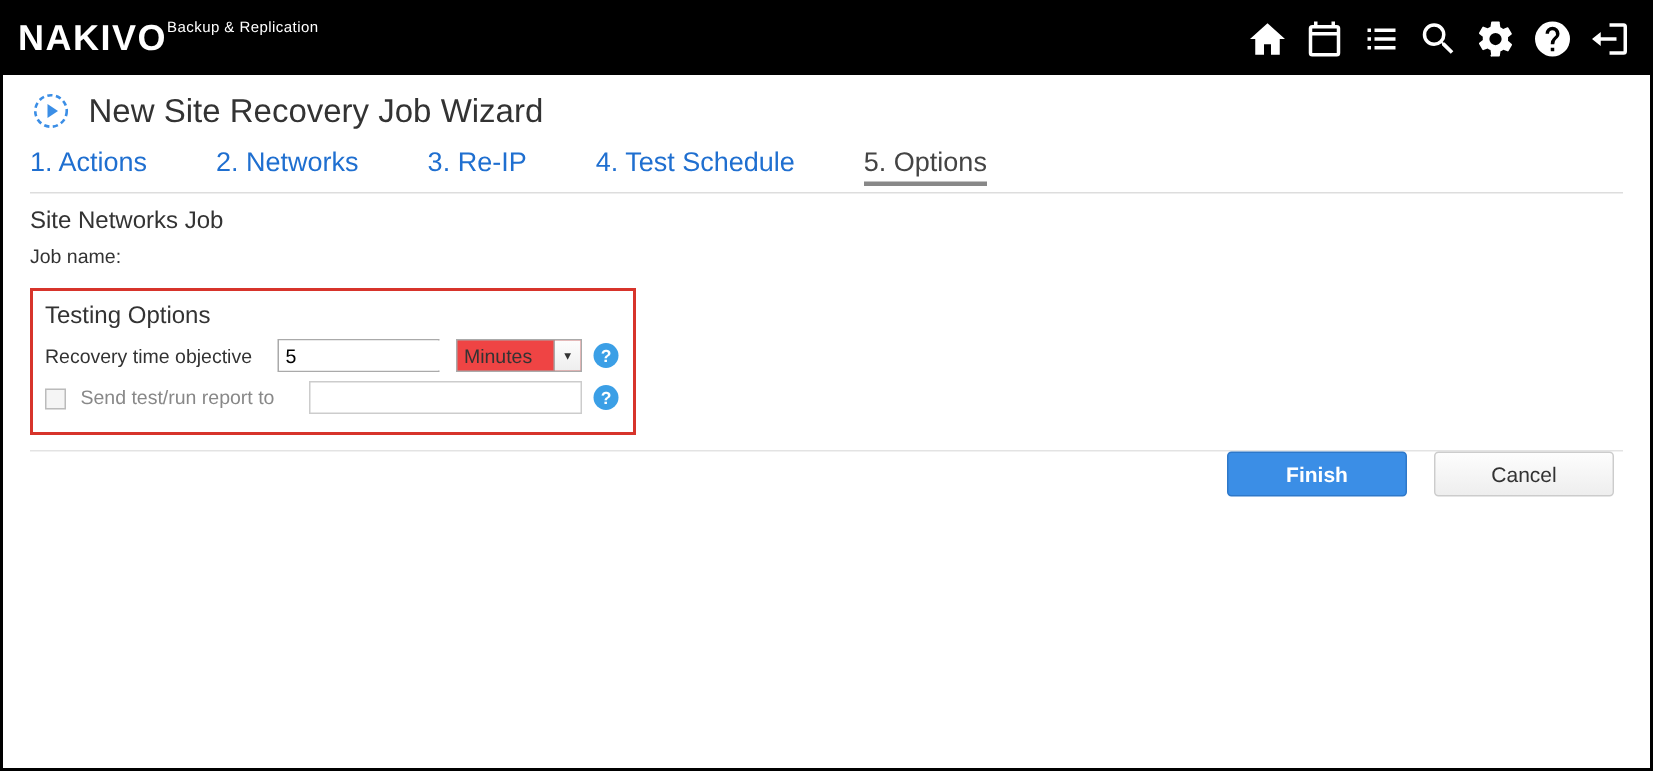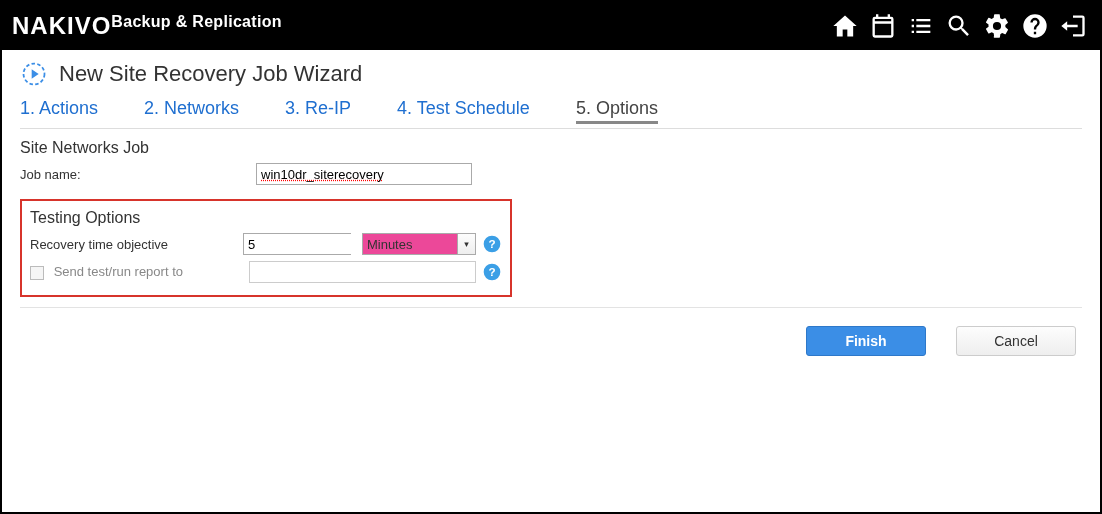--- a/index.html
+++ b/index.html
@@ -28,22 +28,22 @@
     padding: 0 10px;
   }
   .brand { color: #fff; display: flex; flex-direction: row; line-height: 1; }
   .brand-title {
     font-size: 24px;
     font-weight: 800;
     letter-spacing: 1px;
     font-family: Arial, sans-serif;
   }
   .brand-sub {
-    font-size: 16px;
-    font-weight: 700;
+    font-size: 10px;
+    font-weight: 400;
     letter-spacing: 0.3px;
   }
   .topbar-icons { display: flex; gap: 4px; }
   .topbar-icon {
     color: #fff;
     width: 34px; height: 34px;
     display: flex; align-items: center; justify-content: center;
     cursor: pointer;
   }
   .topbar-icon svg { width: 28px; height: 28px; fill: #fff; }
@@ -100,21 +100,21 @@
     padding: 2px 4px;
     font-size: 13px;
     text-decoration: underline dotted red;
     text-decoration-skip-ink: none;
   }
 
   .highlight-box {
     border: 2px solid #d7342b;
     padding: 6px 8px 12px 8px;
     margin-top: 14px;
-    width: 492px;
+    width: 404px;
   }
 
   .spinner {
     width: 108px;
     height: 22px;
     border: 1px solid #aaa;
     display: flex;
     align-items: center;
     background: #fff;
   }
@@ -139,21 +139,21 @@
     background: linear-gradient(#fdfdfd,#eee);
   }
   .spinner .spin-btns div:first-child { border-bottom: 1px solid #aaa; }
 
   .select {
     width: 122px;
     height: 22px;
     border: 1px solid #aaa;
     display: flex;
     align-items: center;
-    background: #ec4899;
+    background: #ef4444;
     margin-left: 11px;
   }
   .select span { flex:1; padding: 0 4px; font-size: 13px; }
   .select .sel-btn {
     width: 18px; height: 100%;
     border-left: 1px solid #aaa;
     background: linear-gradient(#fdfdfd,#eee);
     display: flex; align-items: center; justify-content: center;
     font-size: 9px; cursor:pointer;
   }
@@ -182,22 +182,21 @@
   }
 
   .divider {
     border-top: 1px solid #e3e3e3;
     margin-top: 10px;
   }
 
   .button-row {
     display: flex;
     justify-content: flex-end;
-    gap: 30px;
-    margin-top: 18px;
+    gap: 18px;
     padding-right: 6px;
     align-items: flex-end;
   }
   .btn {
     width: 120px;
     height: 30px;
     border-radius: 3px;
     font-size: 14px;
     display: flex; align-items: center; justify-content: center;
     cursor: pointer;
@@ -277,21 +276,20 @@
       <span class="tab">1. Actions</span>
       <span class="tab">2. Networks</span>
       <span class="tab">3. Re-IP</span>
       <span class="tab">4. Test Schedule</span>
       <span class="tab active">5. Options</span>
     </div>
 
     <div class="section-title">Site Networks Job</div>
     <div class="form-row">
       <span class="form-label">Job name:</span>
-      <input type="text" class="job-name" value="win10dr_siterecovery" style="">
     </div>
 
     <div class="highlight-box">
       <div class="section-title">Testing Options</div>
 
       <div class="form-row">
         <span class="form-label" style="width:228px">Recovery time objective</span>
         <div class="spinner">
           <input type="text" value="5" style="">
           <div class="spin-btns">

